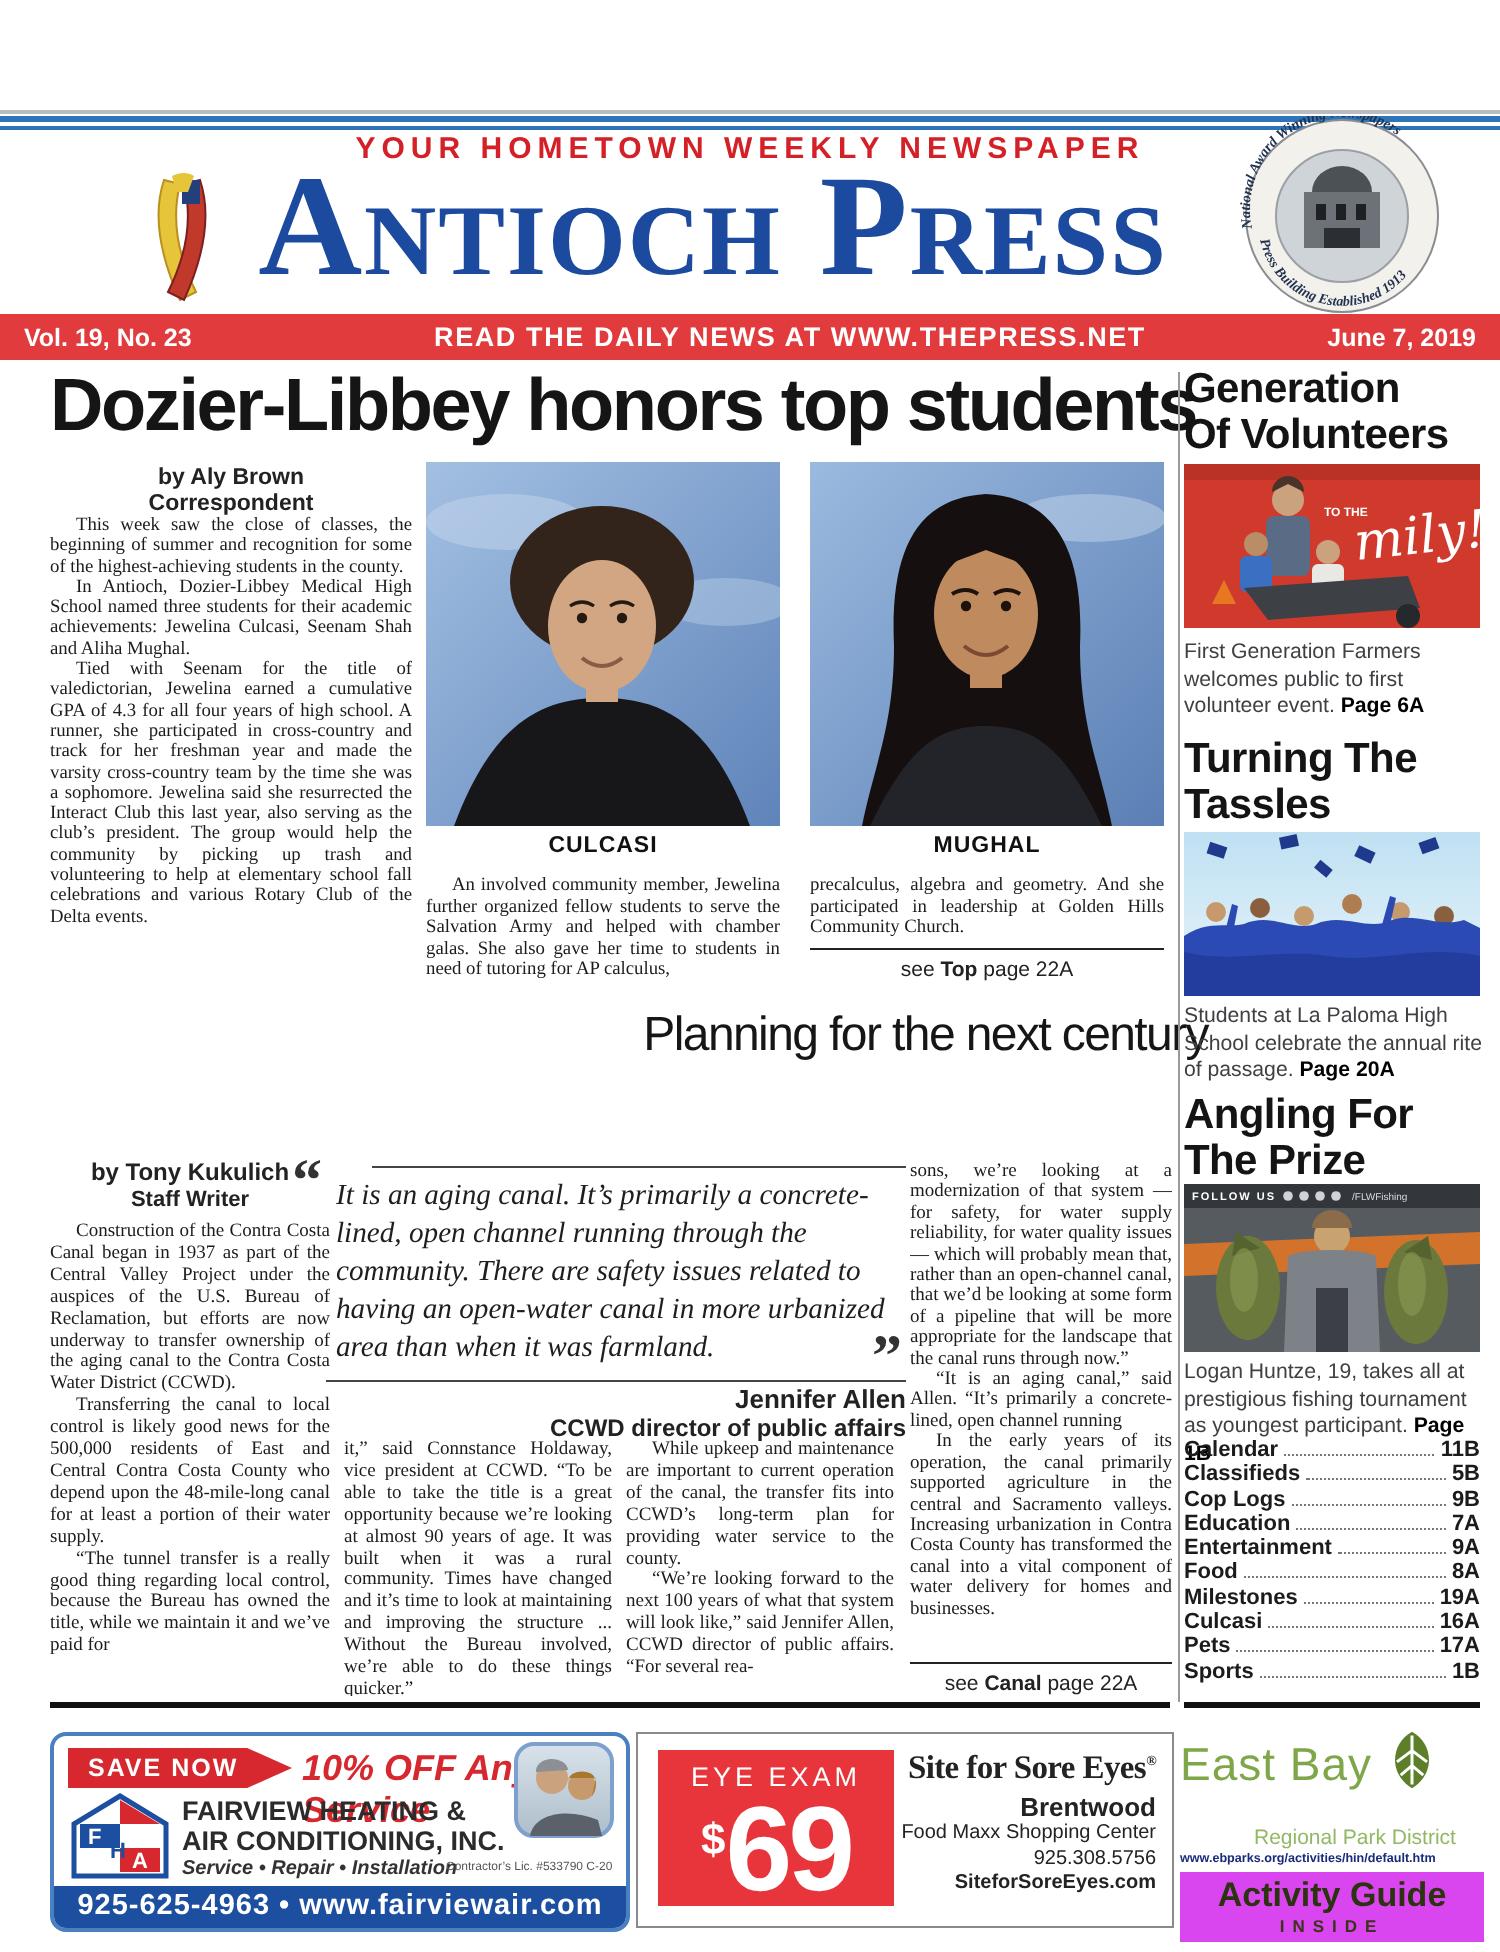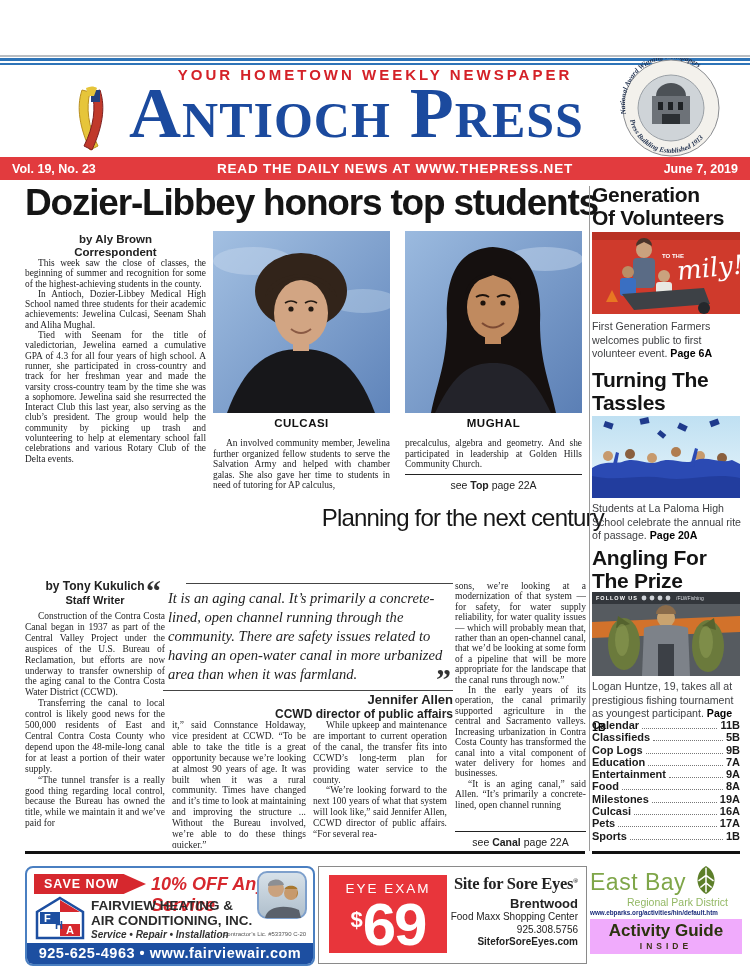--- a/index.html
+++ b/index.html
@@ -94,23 +94,23 @@
   .eye-price .num{font-size:60px;letter-spacing:-2px;}
   .eye-right{position:absolute;right:8px;top:7px;width:128px;text-align:right;color:#232323;}
   .eye-brand{font-family:"Liberation Serif",serif;font-weight:bold;font-size:16.5px;letter-spacing:-0.3px;}
   .eye-brand sup{font-size:7px;}
   .eye-city{font-weight:bold;font-size:13px;margin-top:2px;}
   .eye-sm{font-size:10px;line-height:12.5px;}
   .eye-web{font-weight:bold;font-size:10px;}
 
   .ad-ebp{left:590px;top:864px;width:152px;height:100px;}
   .ebp-name{color:#7fa649;font-size:23px;letter-spacing:.5px;}
-  .ebp-sub{color:#93b864;font-size:10.5px;margin-top:0;padding-left:37px;}
+  .ebp-sub{color:#93b864;font-size:10.5px;margin-top:17px;padding-left:37px;}
   .ebp-url{color:#1a2b7a;font-weight:bold;font-size:6.3px;margin-top:1px;}
-  .ebp-box{margin-top:3px;background:#f0abfc;text-align:center;padding:2px 0 3px;}
+  .ebp-box{margin-top:3px;background:#d946ef;text-align:center;padding:2px 0 3px;}
   .ebp-guide{font-weight:bold;font-size:17px;color:#2b330f;}
   .ebp-inside{font-weight:bold;font-size:8.5px;letter-spacing:4px;color:#3c3418;}
 </style>
 </head>
 <body>
 
 <div id="page">
 
   <div class="abs line-gray"></div>
   <div class="abs line-blue1"></div>
@@ -253,22 +253,22 @@
     <p class="noind">it,” said Connstance Holdaway, vice president at CCWD. “To be able to take the title is a great opportunity because we’re looking at almost 90 years of age. It was built when it was a rural community. Times have changed and it’s time to look at maintaining and improving the structure ... Without the Bureau involved, we’re able to do these things quicker.”</p>
   </div>
 
   <div class="abs bt a2col" style="left:313px;top:720px;width:134px;height:128px;overflow:hidden;">
     <p>While upkeep and maintenance are important to current operation of the canal, the transfer fits into CCWD’s long-term plan for providing water service to the county.</p>
     <p>“We’re looking forward to the next 100 years of what that system will look like,” said Jennifer Allen, CCWD director of public affairs. “For several rea-</p>
   </div>
 
   <div class="abs bt a2col" style="left:455px;top:581px;width:131px;height:246px;overflow:hidden;line-height:10.4px;">
     <p class="noind">sons, we’re looking at a modernization of that system — for safety, for water supply reliability, for water quality issues — which will probably mean that, rather than an open-channel canal, that we’d be looking at some form of a pipeline that will be more appropriate for the landscape that the canal runs through now.”</p>
+    <p>“It is an aging canal,” said Allen. “It’s primarily a concrete-lined, open channel running</p>
     <p>In the early years of its operation, the canal primarily supported agriculture in the central and Sacramento valleys. Increasing urbanization in Contra Costa County has transformed the canal into a vital component of water delivery for homes and businesses.</p>
-    <p>“It is an aging canal,” said Allen. “It’s primarily a concrete-lined, open channel running</p>
   </div>
   <div class="abs thinrule" style="left:455px;top:831px;width:131px;"></div>
   <div class="abs jump" style="left:455px;top:836px;width:131px;">
     <span>see </span><span class="jw">Canal</span><span> page 22A</span>
   </div>
 
   <div class="abs divider"></div>
 
   <div class="abs promo-title" style="top:183px;">
     <div>Generation</div>

